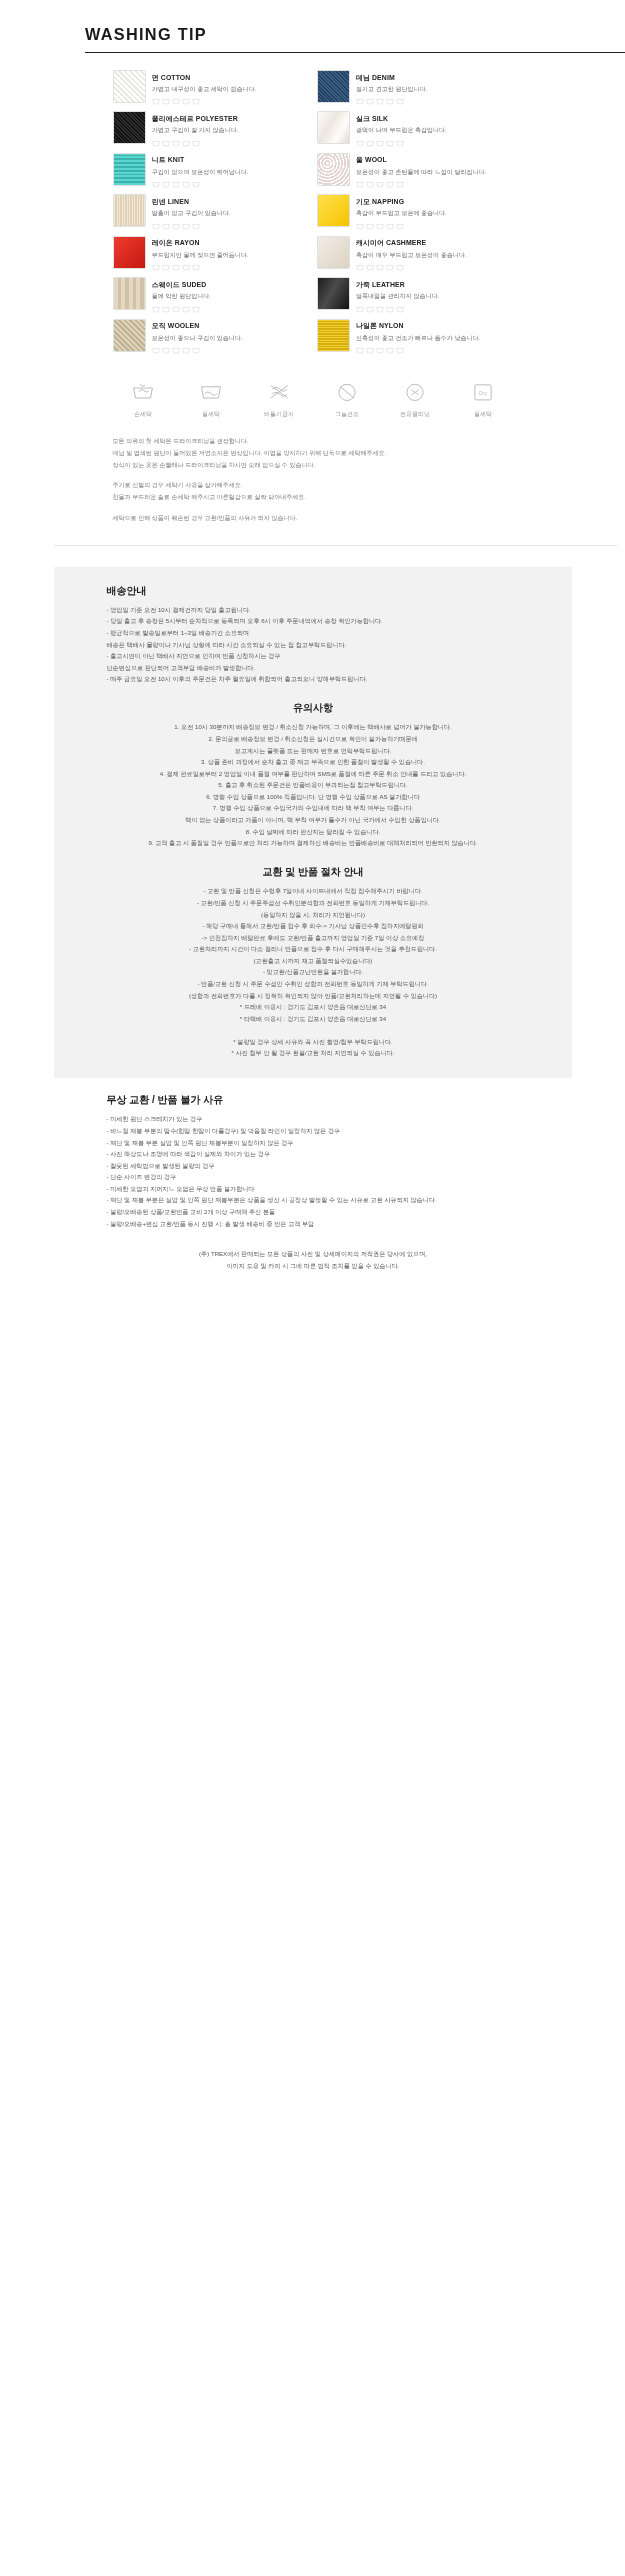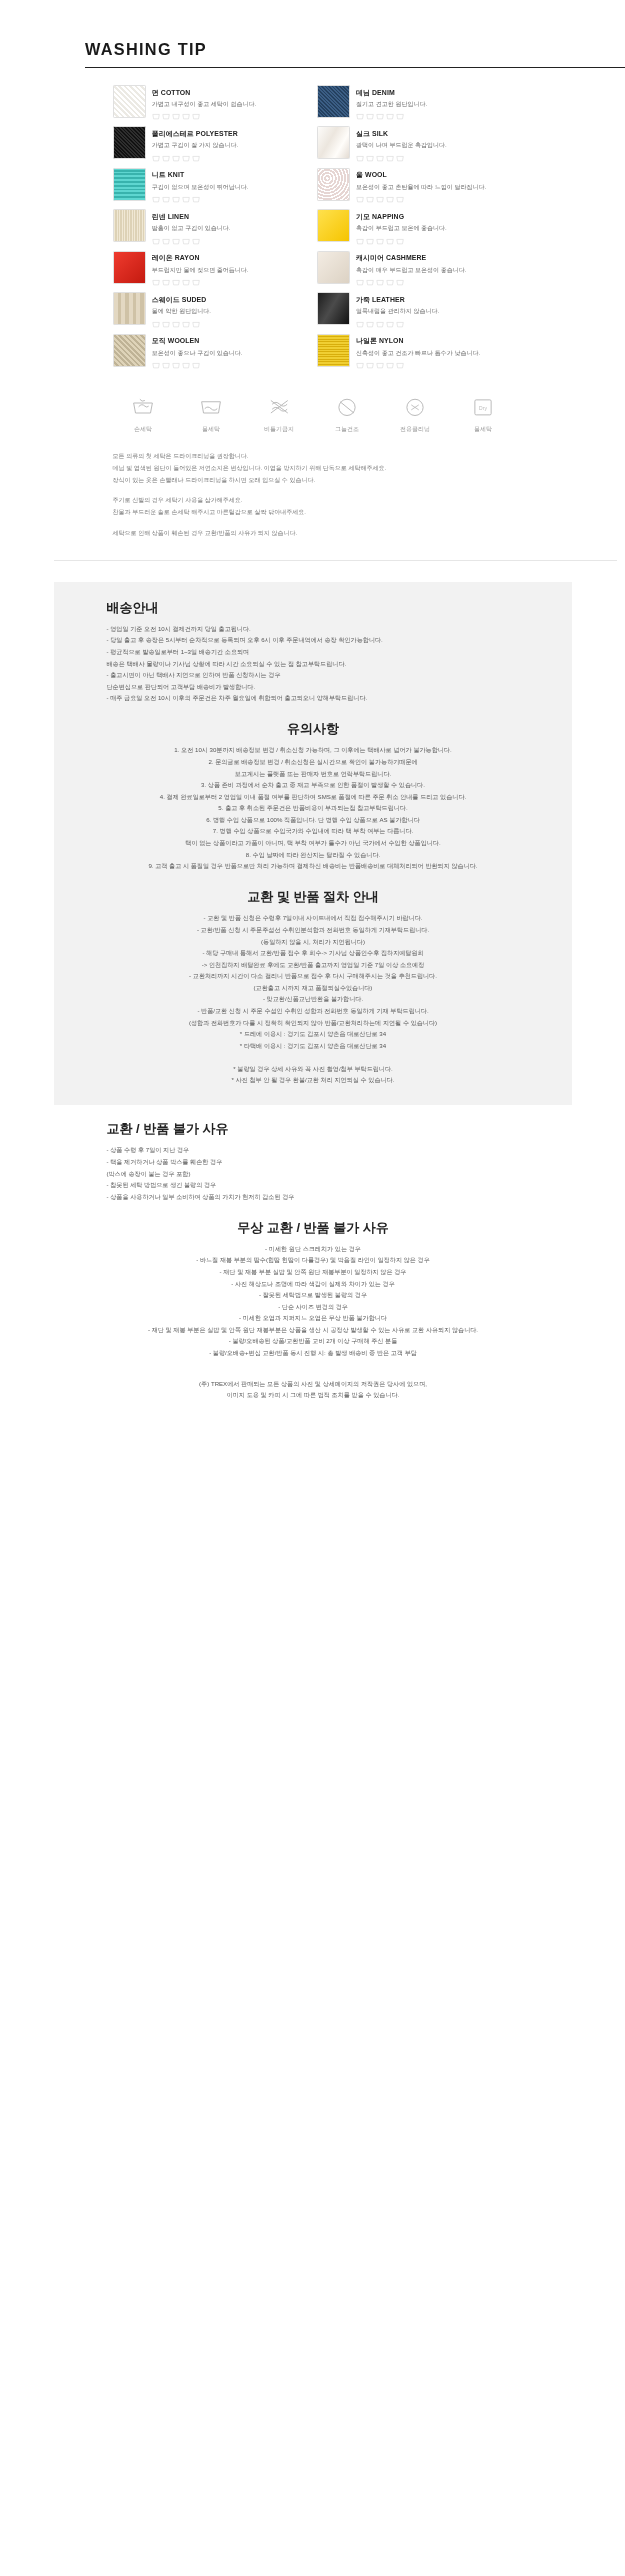--- a/index.html
+++ b/index.html
@@ -4,21 +4,21 @@
 <style>
   * { box-sizing: border-box; }
   html, body { margin:0; padding:0; }
   body {
     width:626px;
     font-family:"Liberation Sans", sans-serif;
     background:#ffffff;
     color:#333;
     font-size:7.5px;
   }
-  .page { width:518px; margin:15px auto; background:#fff; }
+  .page { width:518px; margin:0 auto; background:#fff; }
 
   
   .top-wrap { padding:25px 31px 0 31px; }
   .wt-title {
     font-size:16.3px;
     font-weight:bold;
     letter-spacing:1.3px;
     color:#1a1a1a;
     padding-bottom:7.5px;
     font-family:"Liberation Sans", sans-serif;
@@ -93,21 +93,21 @@
     font-size:6px; color:#777; line-height:1.95;
   }
   .notes p { margin:0 0 8.8px 0; }
 
   .hr-thin { width:563px; margin:21px auto 0 auto; border-bottom:0.6px solid #e6e6e6; }
 
   
   .gray-band { background:#f2f2f2; padding:16.3px 0 19px 0; margin-top:21px; }
   .gray-inner { width:413px; margin:0 auto; }
   .sec-title {
-    font-size:13px; font-weight:bold; color:#222;
+    font-size:10px; font-weight:bold; color:#222;
     margin:0 0 6.3px 0;
   }
   .sec + .sec { margin-top:16.3px;text-align:center; }
   .sec ul { margin:0; padding:0; list-style:none; }
   .sec li { font-size:6.1px; color:#555; line-height:1.9; }
   .red { color:#e23a2e; }
 
   .white-band { background:#fff; padding:15px 0 0 0; }
   .white-inner { width:413px; margin:0 auto; }
 
@@ -570,30 +570,20 @@
             <li class="red">* 불량일 경우 상세 사유와 꼭 사진 활영/첨부 부탁드립니다.</li>
             <li class="red">* 사진 첨부 안 될 경우 환불/교환 처리 지연되실 수 있습니다.</li>
           </ul>
         </div>
       </div>
   </div>
 
   <div class="white-band">
     <div class="white-inner" id="white-sections">
         <div class="sec">
-          <div class="sec-title">교환 / 반품 불가 사유</div>
-          <ul>
-            <li>- 상품 수령 후 7일이 지난 경우</li>
-            <li>- 택을 제거하거나 상품 박스를 훼손한 경우</li>
-            <li>  (박스에 송장이 붙는 경우 포함)</li>
-            <li>- 참못된 세탁 방법으로 생긴 불량의 경우</li>
-            <li>- 상품을 사용하거나 일부 소비하여 상품의 가치가 현저히 감소된 경우</li>
-          </ul>
-        </div>
-        <div class="sec">
           <div class="sec-title">무상 교환 / 반품 불가 사유</div>
           <ul>
             <li>- 미세한 원단 스크레치가 있는 경우</li>
             <li>- 바느질 재봉 부분의 땀수(힘땀 힌땀이 다를경우) 및 박음질 라인이 일정하지 않은 경우</li>
             <li>- 재단 및 재봉 부분 실밥 및 안쪽 원단 재봉부분이 일정하지 않은 경우</li>
             <li>- 사진 해상도나 조명에 따라 색감이 실제와 차이가 있는 경우</li>
             <li>- 잘못된 세탁법으로 발생된 불량의 경우</li>
             <li>- 단순 사이즈 변경의 경우</li>
             <li>- 미세한 오염과 지퍼지느 오염은 무상 반품 불가합니다</li>
             <li>- 재단 및 재봉 부분은 실밥 및 안쪽 원단 재봉부분은 상품을 생산 시 공정상 발생할 수 있는 사유로 교환 사유되지 않습니다.</li>

